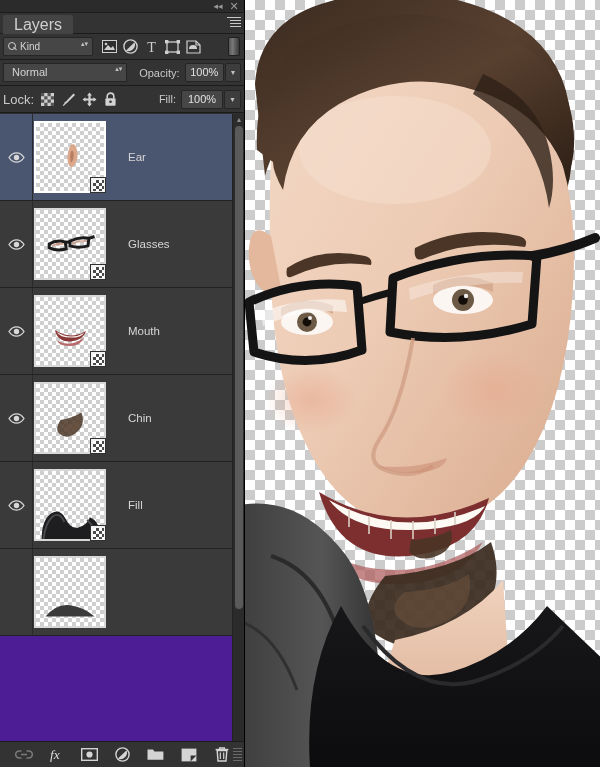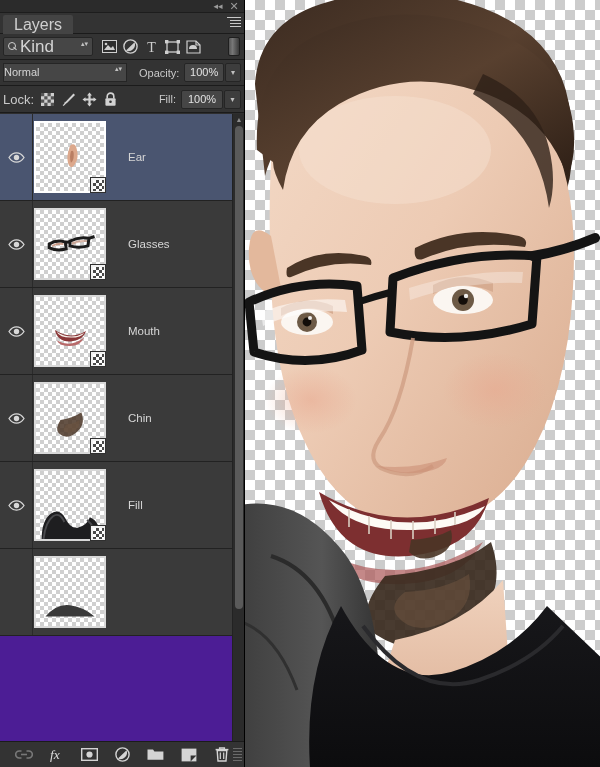--- a/index.html
+++ b/index.html
@@ -91,21 +91,21 @@
     width: 9px; height: 9px; flex: none; position: relative;
   }
   .kindsel .magnifier::before {
     content: ""; position: absolute; left: 0; top: 0;
     width: 6px; height: 6px; border: 1px solid #cfcfcf; border-radius: 50%;
   }
   .kindsel .magnifier::after {
     content: ""; position: absolute; left: 5px; top: 6px;
     width: 4px; height: 1px; background: #cfcfcf; transform: rotate(40deg);
   }
-  .kindsel .ktext { color: #d4d4d4; font-size: 17px; }
+  .kindsel .ktext { color: #d4d4d4; font-size: 10px; }
   .kindsel .karrows {
     position: absolute; right: 4px; top: 3px;
     width: 7px; height: 13px;
     color: #c2c2c2; font-size: 7px; line-height: 6px; text-align: center;
   }
 
   .ficons { display: flex; align-items: center; gap: 1px; margin-left: 6px; }
   .ficon {
     width: 20px; height: 20px;
     display: flex; align-items: center; justify-content: center;
@@ -125,21 +125,21 @@
     position: relative; height: 26px;
     background: #333333;
     border-bottom: 1px solid #1b1b1b;
     display: flex; align-items: center; padding: 0 3px;
   }
   .blendsel {
     position: relative;
     width: 132px; height: 19px;
     background: #464646; border: 1px solid #252525; border-radius: 0;
     color: #d4d4d4; font-size: 11px; line-height: 17px;
-    padding-left: 0; cursor: pointer;
+    padding-left: 8px; cursor: pointer;
   }
   .blendsel .karrows {
     position: absolute; right: 4px; top: 2px;
     width: 7px; height: 14px; color: #c2c2c2;
     font-size: 7px; line-height: 6px; text-align: center;
   }
   .lbl { color: #c9c9c9; font-size: 11px; margin-left: 12px; white-space: nowrap; }
   .numfield {
     width: 42px; height: 19px; margin-left: 5px;
     background: #464646; border: 1px solid #252525; border-radius: 2px;

